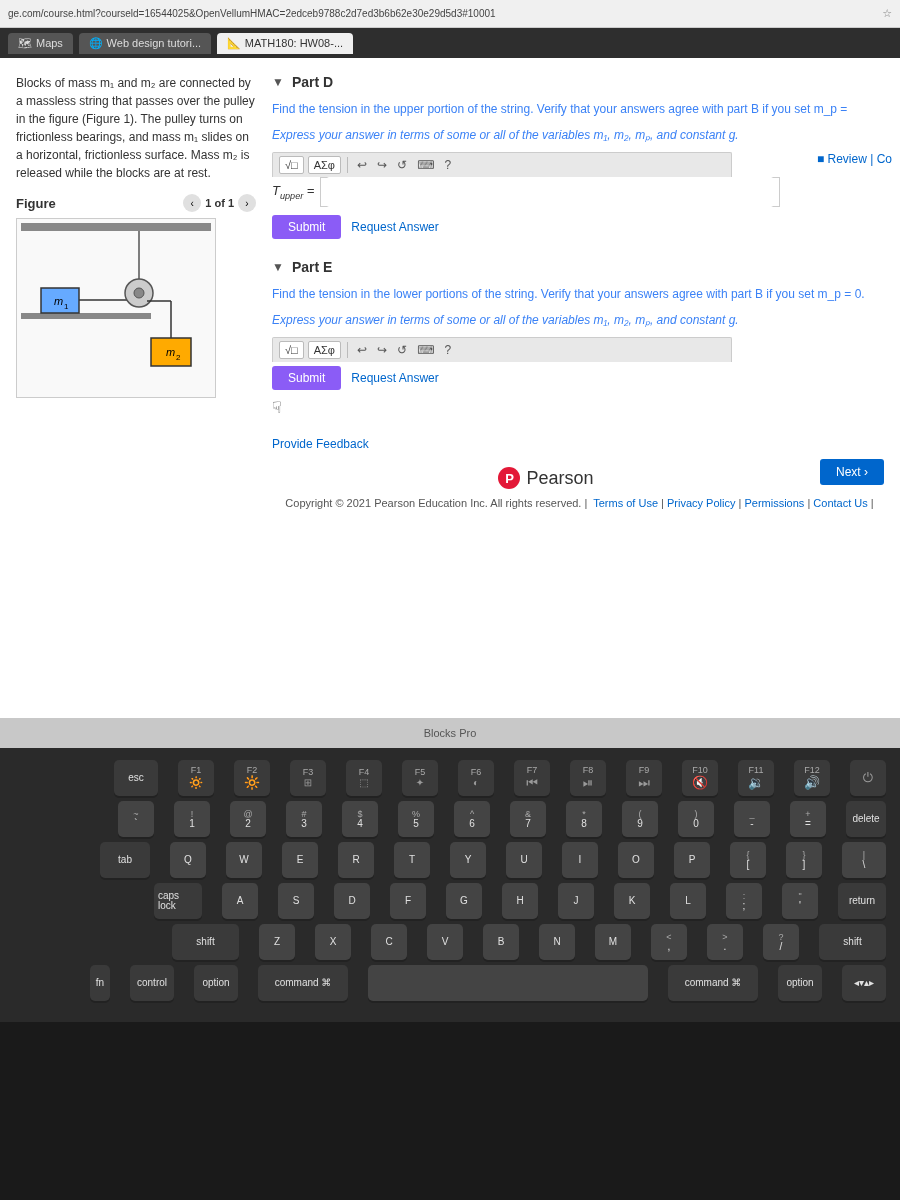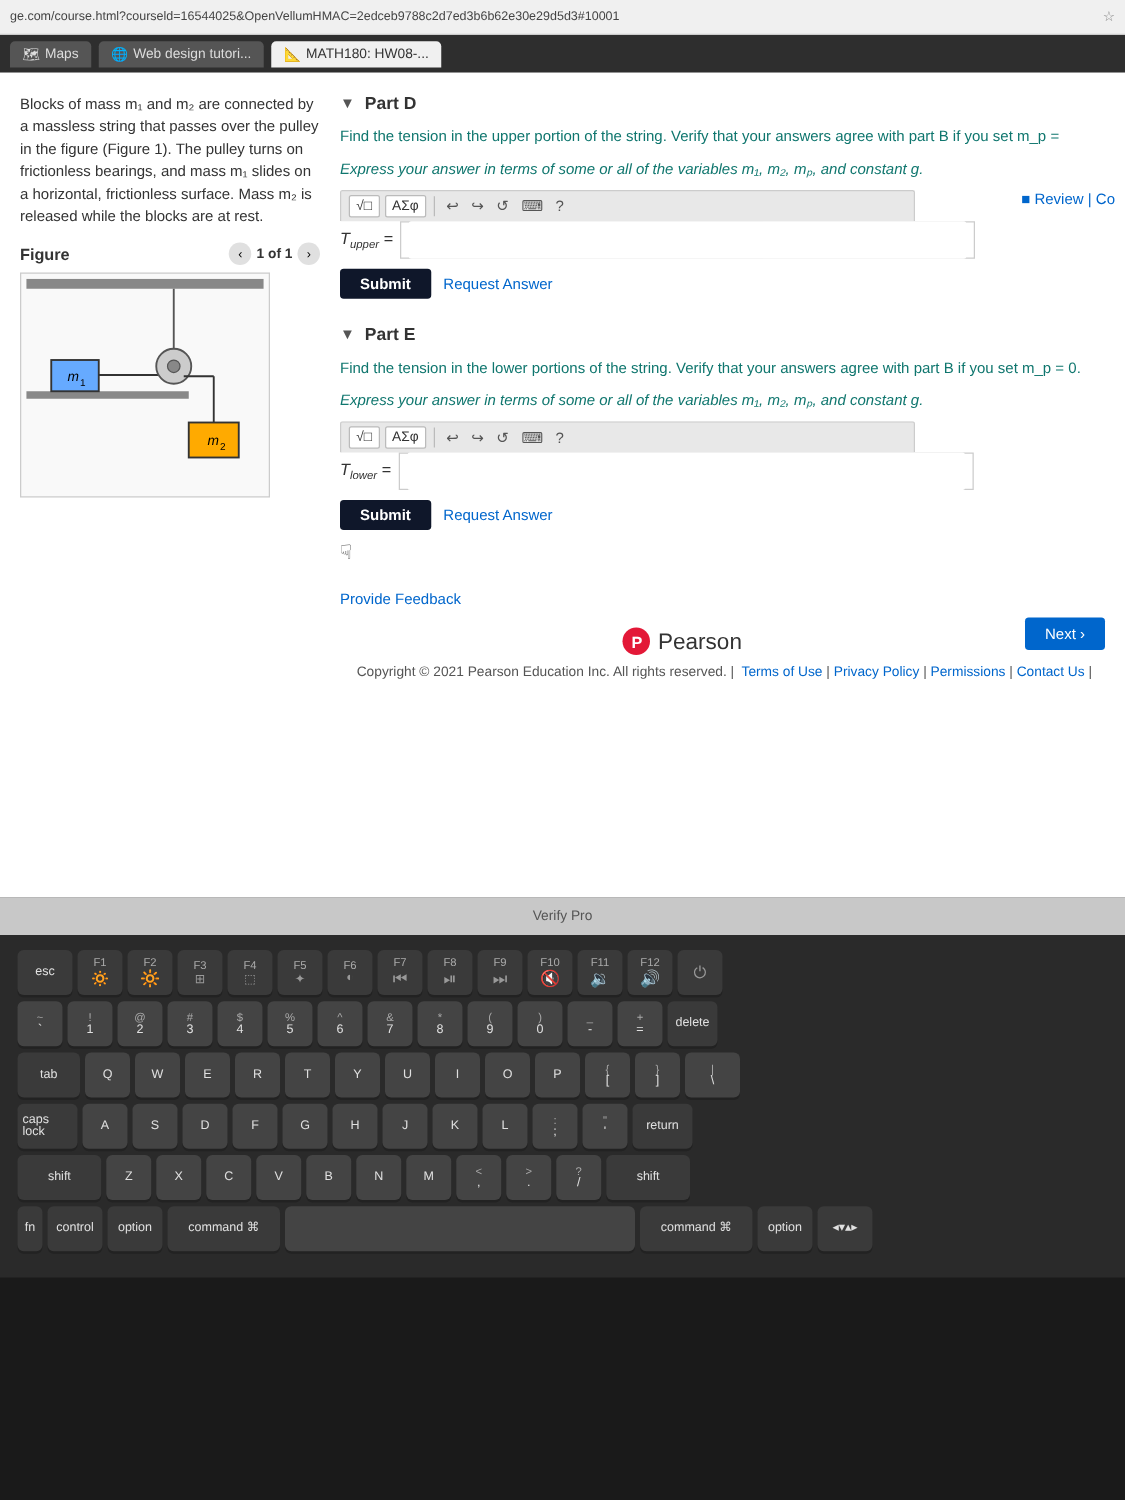--- a/index.html
+++ b/index.html
@@ -142,21 +142,21 @@
       font-size: 14px;
       font-weight: 600;
       color: #333;
     }
     .part-arrow {
       color: #555;
       font-size: 12px;
     }
     .part-desc {
       font-size: 12px;
-      color: #0f766e;
+      color: #3b82f6;
       line-height: 1.5;
       margin-bottom: 8px;
     }
     .part-desc .eq-vars {
       font-style: italic;
     }
 
     
     .math-toolbar {
       display: flex;
@@ -224,28 +224,28 @@
     }
 
     
     .submit-row {
       display: flex;
       align-items: center;
       gap: 10px;
       margin-top: 4px;
     }
     .submit-btn {
-      background: #0f172a;
+      background: #8b5cf6;
       color: #fff;
       border: none;
       border-radius: 3px;
       padding: 5px 16px;
       font-size: 12px;
       cursor: pointer;
-      font-weight: 700;
+      font-weight: 400;
     }
     .request-answer-link {
       color: #0066cc;
       font-size: 12px;
       cursor: pointer;
       text-decoration: none;
     }
 
     
     .provide-feedback {
@@ -321,23 +321,23 @@
     }
 
     
     .keyboard-container {
       background: #2a2a2a;
       padding: 12px 14px 16px 14px;
       min-height: 260px;
     }
     .kb-row {
       display: flex;
-      gap: 4px;
+      gap: 20px;
       margin-bottom: 5px;
-      justify-content: flex-start;
+      justify-content: flex-end;
     }
     .key {
       background: #444;
       border-radius: 5px;
       display: flex;
       flex-direction: column;
       align-items: center;
       justify-content: center;
       color: #e0e0e0;
       font-size: 10px;
@@ -486,26 +486,20 @@
         <button class="toolbar-btn">√□</button>
         <button class="toolbar-btn">ΑΣφ</button>
         <span class="toolbar-divider"></span>
         <span class="toolbar-icon">↩</span>
         <span class="toolbar-icon">↪</span>
         <span class="toolbar-icon">↺</span>
         <span class="toolbar-icon">⌨</span>
         <span class="toolbar-icon">?</span>
       </div>
 
-      <div class="answer-row">
-        <span class="answer-label">T<sub>lower</sub> =</span>
-        <div class="answer-input-wrapper">
-          <input class="answer-input" type="text" style="border: none; outline: none; width: 100%;" placeholder="">
-        </div>
-      </div>
 
       <div class="submit-row">
         <button class="submit-btn">Submit</button>
         <a class="request-answer-link">Request Answer</a>
       </div>
 
       <div style="margin-top:8px; font-size:16px; color:#555;">☟</div>
     </div>
 
     <div class="provide-feedback">Provide Feedback</div>
@@ -523,21 +517,21 @@
       <span>Copyright © 2021 Pearson Education Inc. All rights reserved. |</span>
       <a href="#">Terms of Use</a> |
       <a href="#">Privacy Policy</a> |
       <a href="#">Permissions</a> |
       <a href="#">Contact Us</a> |
     </div>
 
   </div>
 </div>
 
-<div class="macbook-area">Verify Pro</div>
+<div class="macbook-area">Blocks Pro</div>
 
 <div class="keyboard-container">
 
   <div class="kb-row">
     <div class="key w44 fn-key">
         <span class="bottom-label">esc</span>
       </div>
     <div class="key w36 fn-key">
         <span class="top-label">F1</span>
         <span class="key-icon">🔅</span>

